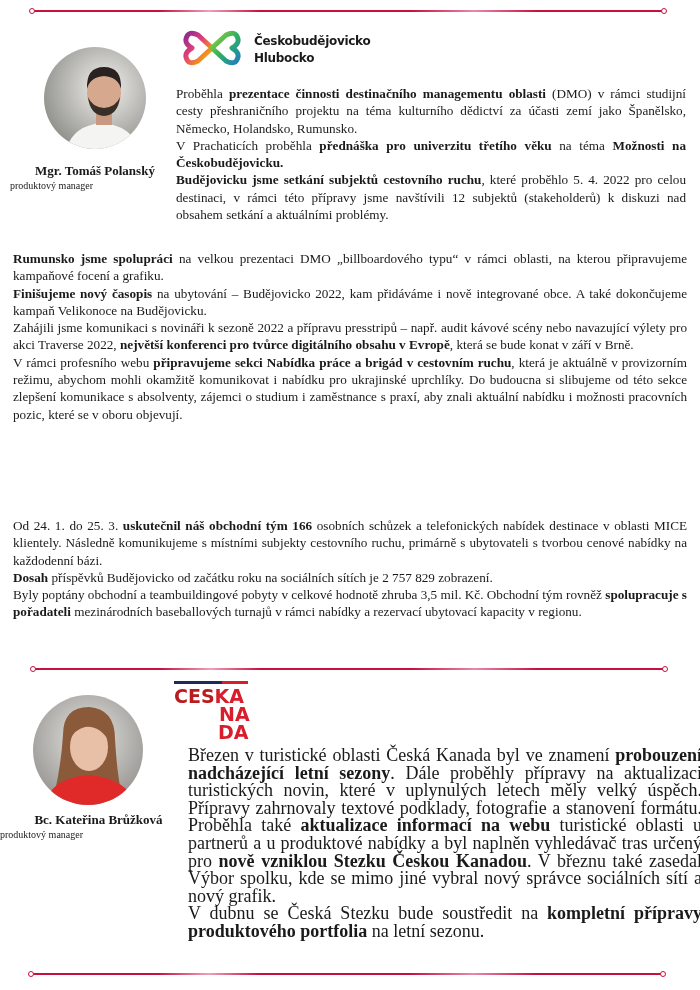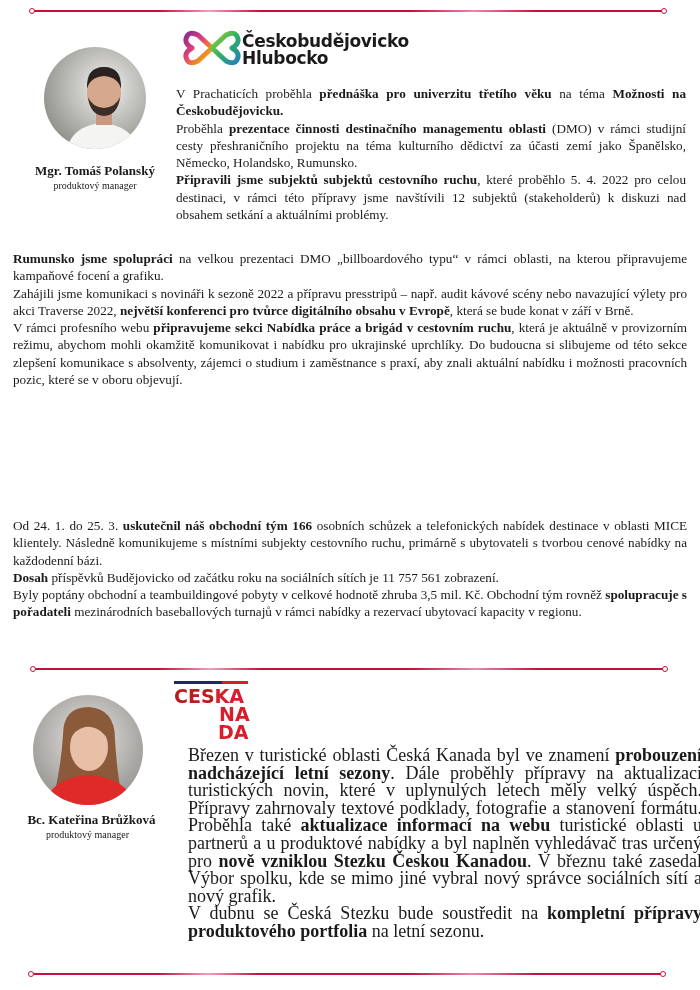--- a/index.html
+++ b/index.html
@@ -6,26 +6,26 @@
   body { width:700px; height:990px; position:relative; overflow:hidden;
          font-family:"Liberation Serif","DejaVu Serif",serif; color:#1a1a1a; }
   .divider { position:absolute; height:2px;
     background:linear-gradient(90deg,#c8103f 0%,#c8103f 20%,#f0a0b8 28%,#c8103f 36%,#c8103f 60%,#e888a8 70%,#c8103f 80%,#c8103f 100%); }
   .divider::before, .divider::after { content:""; position:absolute; top:-2px; width:4px; height:4px;
     border:1px solid #c8103f; border-radius:50%; background:#fff; }
   .divider::before { left:-4px; } .divider::after { right:-4px; }
   .avatar { position:absolute; border-radius:50%; overflow:hidden; }
   .avatar svg { display:block; }
   .person-name { position:absolute; text-align:center; font-weight:bold; font-size:13px; }
-  .person-role { position:absolute; text-align:center; font-size:10px; }
+  .person-role { position:absolute; font-size:10px; }
   .txt { position:absolute; font-size:13.2px; line-height:17.3px; text-align:justify; }
   .txt p { margin:0; }
   b { font-weight:bold; }
   .logo1 { position:absolute; left:182px; top:30px; display:flex; align-items:center; }
-  .logo1-text { font-family:"DejaVu Sans",sans-serif; font-weight:bold; font-size:17px; line-height:17px; color:#1a1a1a; margin-left:0; letter-spacing:-0.3px; }
+  .logo1-text { font-family:"DejaVu Sans",sans-serif; font-weight:bold; font-size:12px; line-height:17px; color:#1a1a1a; margin-left:12px; letter-spacing:-0.3px; }
   .logo2 { position:absolute; left:174px; top:681px; width:74px; height:62px; font-family:"DejaVu Sans",sans-serif; font-weight:bold; font-size:19px; line-height:18px; }
   .bar-blue { position:absolute; top:0; left:0; width:48px; height:3px; background:#1d2a5a; }
   .bar-red { position:absolute; top:0; left:48px; width:26px; height:3px; background:#d81e2c; }
   .navy { color:#b91c1c; } .red { color:#d81e2c; }
 </style>
 </head>
 <body>
 
 <div class="divider" style="left:33px; top:10px; width:630px;"></div>
 
@@ -68,34 +68,35 @@
     <rect x="52" y="62" width="16" height="16" fill="#c89880"></rect>
     <ellipse cx="60" cy="46" rx="17" ry="21" fill="#d6a88e"></ellipse>
     <path d="M43 42 Q42 20 60 20 Q78 20 77 42 Q74 30 60 29 Q46 30 43 42 Z" fill="#2a2220"></path>
     <path d="M44 50 Q46 68 60 69 Q74 68 76 50 Q72 60 60 61 Q48 60 44 50 Z" fill="#3a2e28"></path>
   </svg>
 </div>
 <div class="person-name" style="left:10px; top:163px; width:170px;text-align:center;">Mgr. Tomáš Polanský</div>
 <div class="person-role" style="left:10px; top:180px; width:170px;">produktový manager</div>
 
 <div class="txt" style="left:176px; top:85px; width:510px;">
+  <p><span>Proběhla </span><b>prezentace činnosti destinačního managementu oblasti</b><span> (DMO) v rámci studijní cesty přeshraničního projektu na téma kulturního dědictví za účasti zemí jako Španělsko, Německo, Holandsko, Rumunsko.</span></p>
   <p><span>V Prachaticích proběhla </span><b>přednáška pro univerzitu třetího věku</b><span> na téma </span><b>Možnosti na Českobudějovicku.</b></p>
-  <p><span>Proběhla </span><b>prezentace činnosti destinačního managementu oblasti</b><span> (DMO) v rámci studijní cesty přeshraničního projektu na téma kulturního dědictví za účasti zemí jako Španělsko, Německo, Holandsko, Rumunsko.</span></p>
-  <p><b>Připravili jsme subjektů subjektů cestovního ruchu</b><span>, které proběhlo 5. 4. 2022 pro celou destinaci, v rámci této přípravy jsme navštívili 12 subjektů (stakeholderů) k diskuzi nad obsahem setkání a aktuálními problémy.</span></p>
+  <p><b>Budějovicku jsme setkání subjektů cestovního ruchu</b><span>, které proběhlo 5. 4. 2022 pro celou destinaci, v rámci této přípravy jsme navštívili 12 subjektů (stakeholderů) k diskuzi nad obsahem setkání a aktuálními problémy.</span></p>
 </div>
 
 <div class="txt" style="left:13px; top:250px; width:674px;">
   <p><b>Rumunsko jsme spolupráci</b><span> na velkou prezentaci DMO „billboardového typu“ v rámci oblasti, na kterou připravujeme kampaňové focení a grafiku.</span></p>
+  <p><b>Finišujeme nový časopis</b><span> na ubytování – Budějovicko 2022, kam přidáváme i nově integrované obce. A také dokončujeme kampaň Velikonoce na Budějovicku.</span></p>
   <p><span>Zahájili jsme komunikaci s novináři k sezoně 2022 a přípravu presstripů – např. audit kávové scény nebo navazující výlety pro akci Traverse 2022, </span><b>největší konferenci pro tvůrce digitálního obsahu v Evropě</b><span>, která se bude konat v září v Brně.</span></p>
   <p><span>V rámci profesního webu </span><b>připravujeme sekci Nabídka práce a brigád v cestovním ruchu</b><span>, která je aktuálně v provizorním režimu, abychom mohli okamžitě komunikovat i nabídku pro ukrajinské uprchlíky. Do budoucna si slibujeme od této sekce zlepšení komunikace s absolventy, zájemci o studium i zaměstnance s praxí, aby znali aktuální nabídku i možnosti pracovních pozic, které se v oboru objevují.</span></p>
 </div>
 
 <div class="txt" style="left:13px; top:517px; width:674px;">
   <p><span>Od 24. 1. do 25. 3. </span><b>uskutečnil náš obchodní tým 166</b><span> osobních schůzek a telefonických nabídek destinace v oblasti MICE klientely. Následně komunikujeme s místními subjekty cestovního ruchu, primárně s ubytovateli s tvorbou cenové nabídky na každodenní bázi.</span></p>
-  <p><b>Dosah</b><span> příspěvků Budějovicko od začátku roku na sociálních sítích je 11 757 561 zobrazení.</span></p>
+  <p><b>Dosah</b><span> příspěvků Budějovicko od začátku roku na sociálních sítích je 2 757 829 zobrazení.</span></p>
   <p><span>Byly poptány obchodní a teambuildingové pobyty v celkové hodnotě zhruba 3,5 mil. Kč. Obchodní tým rovněž </span><b>spolupracuje s pořadateli</b><span> mezinárodních baseballových turnajů v rámci nabídky a rezervací ubytovací kapacity v regionu.</span></p>
 </div>
 
 <div class="divider" style="left:34px; top:668px; width:630px;"></div>
 
 <div class="logo2">
   <div class="bar-blue"></div>
   <div class="bar-red"></div>
   <div style="position:absolute; top:6px; left:0;"><span class="navy">CES</span><span class="red">KA</span></div>
   <div class="red" style="position:absolute; top:24px; left:45px;">NA</div>
@@ -110,21 +111,21 @@
           <stop offset="1" stop-color="#8c8a86"></stop>
         </radialGradient>
       </defs>
     <rect width="110" height="110" fill="url(#bg2)"></rect>
     <path d="M30 40 Q30 12 56 12 Q82 14 82 44 Q84 78 88 96 L22 96 Q28 70 30 40 Z" fill="#8a5a3a"></path>
     <path d="M10 110 Q20 82 55 80 Q92 82 104 110 Z" fill="#e02a2a"></path>
     <ellipse cx="56" cy="52" rx="19" ry="24" fill="#e8c0a8"></ellipse>
     <path d="M36 46 Q40 22 58 22 Q76 24 76 46 Q66 30 52 32 Q42 34 36 46 Z" fill="#8a5a3a"></path>
   </svg>
 </div>
-<div class="person-name" style="left:4px; top:812px; width:175px;">Bc. Kateřina Brůžková</div>
+<div class="person-name" style="left:11px; top:812px; width:175px;">Bc. Kateřina Brůžková</div>
 <div class="person-role" style="left:0px; top:829px; width:175px;">produktový manager</div>
 
 <div class="txt" style="left:188px; top:747px; width:514px; font-size:18px; line-height:17.6px;">
   <p><span>Březen v turistické oblasti Česká Kanada byl ve znamení </span><b>probouzení nadcházející letní sezony</b><span>. Dále proběhly přípravy na aktualizaci turistických novin, které v uplynulých letech měly velký úspěch. Přípravy zahrnovaly textové podklady, fotografie a stanovení formátu. Proběhla také </span><b>aktualizace informací na webu</b><span> turistické oblasti u partnerů a u produktové nabídky a byl naplněn vyhledávač tras určený pro </span><b>nově vzniklou Stezku Českou Kanadou</b><span>. V březnu také zasedal Výbor spolku, kde se mimo jiné vybral nový správce sociálních sítí a nový grafik.</span></p>
   <p><span>V dubnu se Česká Stezku bude soustředit na </span><b>kompletní přípravy produktového portfolia</b><span> na letní sezonu.</span></p>
 </div>
 
 <div class="divider" style="left:32px; top:973px; width:630px;"></div>
 
 </body></html>

